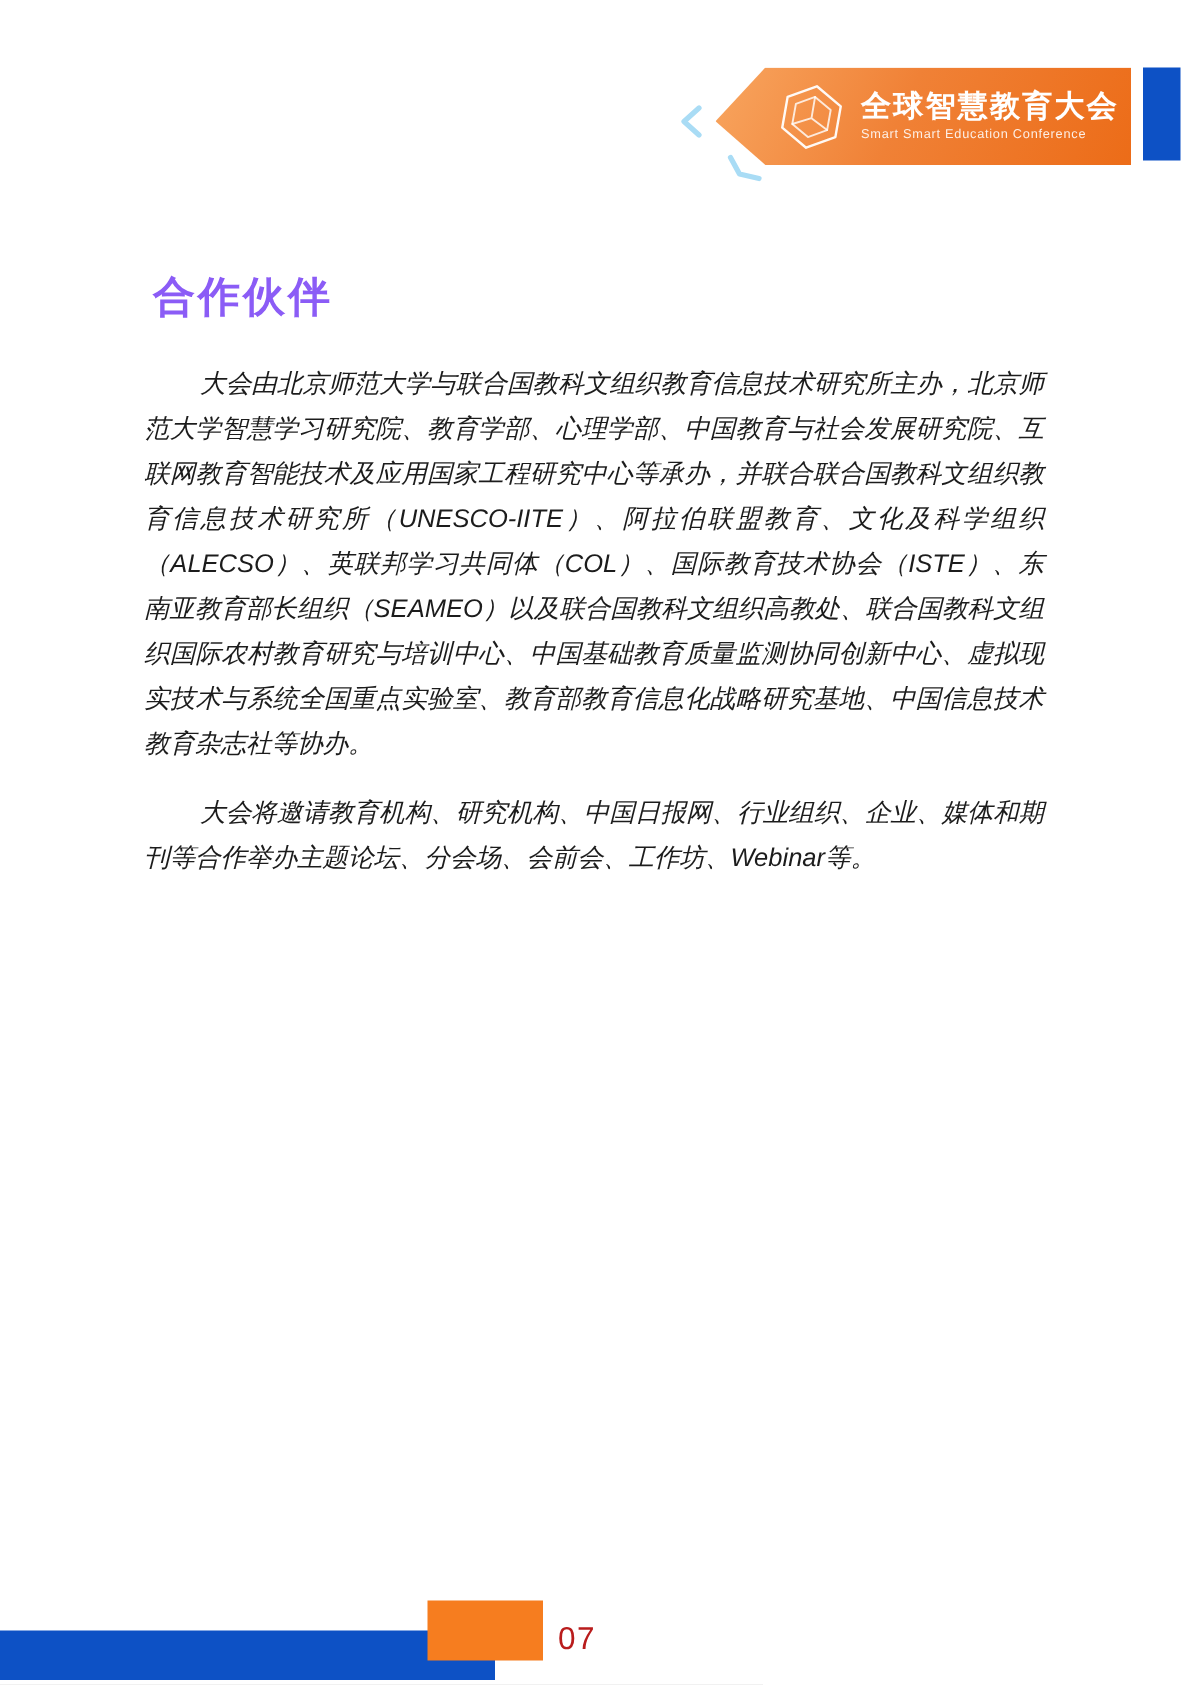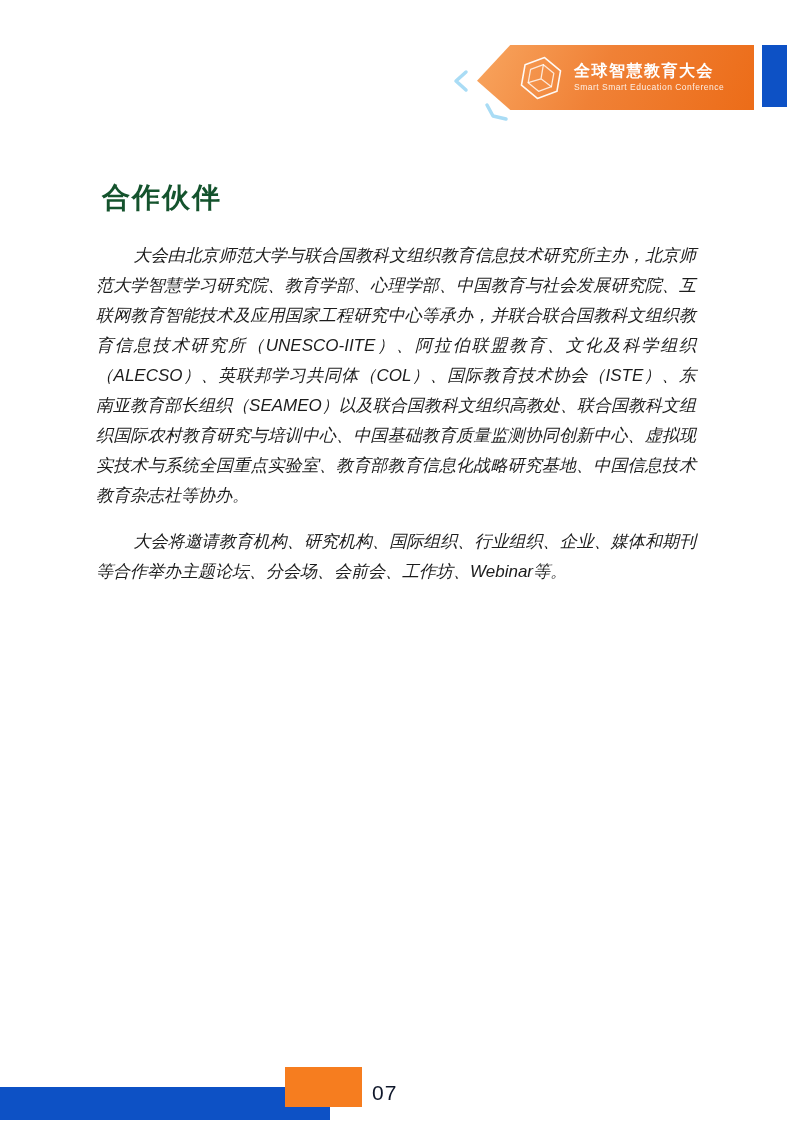--- a/index.html
+++ b/index.html
@@ -25,57 +25,57 @@
   
   .banner{
     position:absolute;left:477px;top:45px;width:277px;height:65px;
     background:linear-gradient(115deg,var(--banner-orange-light) 0%,var(--banner-orange-mid) 45%,var(--banner-orange-dark) 100%);
     clip-path:polygon(0 55%,12% 0,100% 0,100% 100%,12% 100%);
   }
   .banner-inner{position:absolute;left:40px;top:0;right:0;height:100%;display:flex;align-items:center;}
   .logo-svg{flex:0 0 auto;margin-right:9px;}
   .banner-text{display:flex;flex-direction:column;line-height:1;}
   .banner-title{
-    color:#ffffff;font-size:16px;font-weight:700;letter-spacing:1.5px;white-space:nowrap;
+    color:#ffffff;font-size:20px;font-weight:700;letter-spacing:1.5px;white-space:nowrap;
   }
   .banner-subtitle{
     color:rgba(255,255,255,0.88);font-size:8.5px;letter-spacing:0.5px;margin-top:4px;white-space:nowrap;
   }
   .header-blue-block{
     position:absolute;left:762px;top:45px;width:25px;height:62px;
     background:var(--accent-blue);
   }
   .chevron-svg{position:absolute;overflow:visible;}
 
   
   .content{
     position:absolute;left:96px;top:183px;width:600px;
   }
   .page-title{
     font-size:28px;font-weight:700;letter-spacing:2px;
-    margin:0 0 27px 6px;line-height:1.1;color:#14532d;
+    margin:0 0 27px 6px;line-height:1.1;color:#8b5cf6;
   }
   .body-par{
     font-size:17px;line-height:30px;margin:0 0 16px 0;
     text-align:justify;text-justify:inter-ideograph;
     text-indent:2.2em;color:var(--text-dark);font-style:italic;
   }
 
   
   .footer-blue-bar{
     position:absolute;left:0;top:1087px;width:330px;height:33px;
     background:var(--accent-blue);
   }
   .footer-orange-block{
     position:absolute;left:285px;top:1067px;width:77px;height:40px;
     background:var(--footer-orange);
   }
   .page-number{
     position:absolute;left:372px;top:1081px;
-    font-size:21px;color:#0f172a;letter-spacing:1px;
+    font-size:21px;color:#b91c1c;letter-spacing:1px;
   }
 </style>
 </head>
 <body>
 
 <div class="page">
 
   <svg class="chevron-svg" style="left:452px;top:60px;" width="60" height="65">
     <polyline points="14,12 4,21 14,30" fill="none" stroke="var(--chevron-light-blue)" stroke-width="3.5" stroke-linecap="round" stroke-linejoin="round"></polyline>
   </svg>
@@ -95,20 +95,20 @@
         <span class="banner-subtitle">Smart Smart Education Conference</span>
       </div>
     </div>
   </div>
 
   <div class="header-blue-block"></div>
 
   <div class="content">
     <h1 class="page-title">合作伙伴</h1>
     <p class="body-par">大会由北京师范大学与联合国教科文组织教育信息技术研究所主办，北京师范大学智慧学习研究院、教育学部、心理学部、中国教育与社会发展研究院、互联网教育智能技术及应用国家工程研究中心等承办，并联合联合国教科文组织教育信息技术研究所（UNESCO-IITE）、阿拉伯联盟教育、文化及科学组织（ALECSO）、英联邦学习共同体（COL）、国际教育技术协会（ISTE）、东南亚教育部长组织（SEAMEO）以及联合国教科文组织高教处、联合国教科文组织国际农村教育研究与培训中心、中国基础教育质量监测协同创新中心、虚拟现实技术与系统全国重点实验室、教育部教育信息化战略研究基地、中国信息技术教育杂志社等协办。</p>
-    <p class="body-par">大会将邀请教育机构、研究机构、国际组织、行业组织、企业、媒体和期刊等合作举办主题论坛、分会场、会前会、工作坊、Webinar等。</p>
+    <p class="body-par">大会将邀请教育机构、研究机构、中国日报网、行业组织、企业、媒体和期刊等合作举办主题论坛、分会场、会前会、工作坊、Webinar等。</p>
   </div>
 
   <div class="footer-blue-bar"></div>
   <div class="footer-orange-block"></div>
   <div class="page-number">07</div>
 
 </div>
 
 </body></html>

